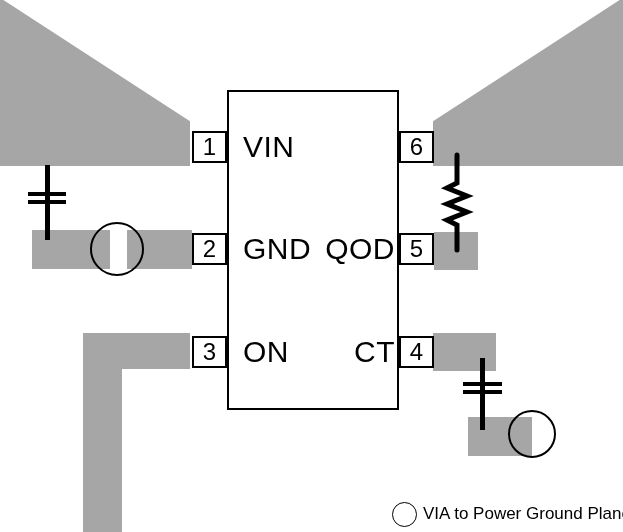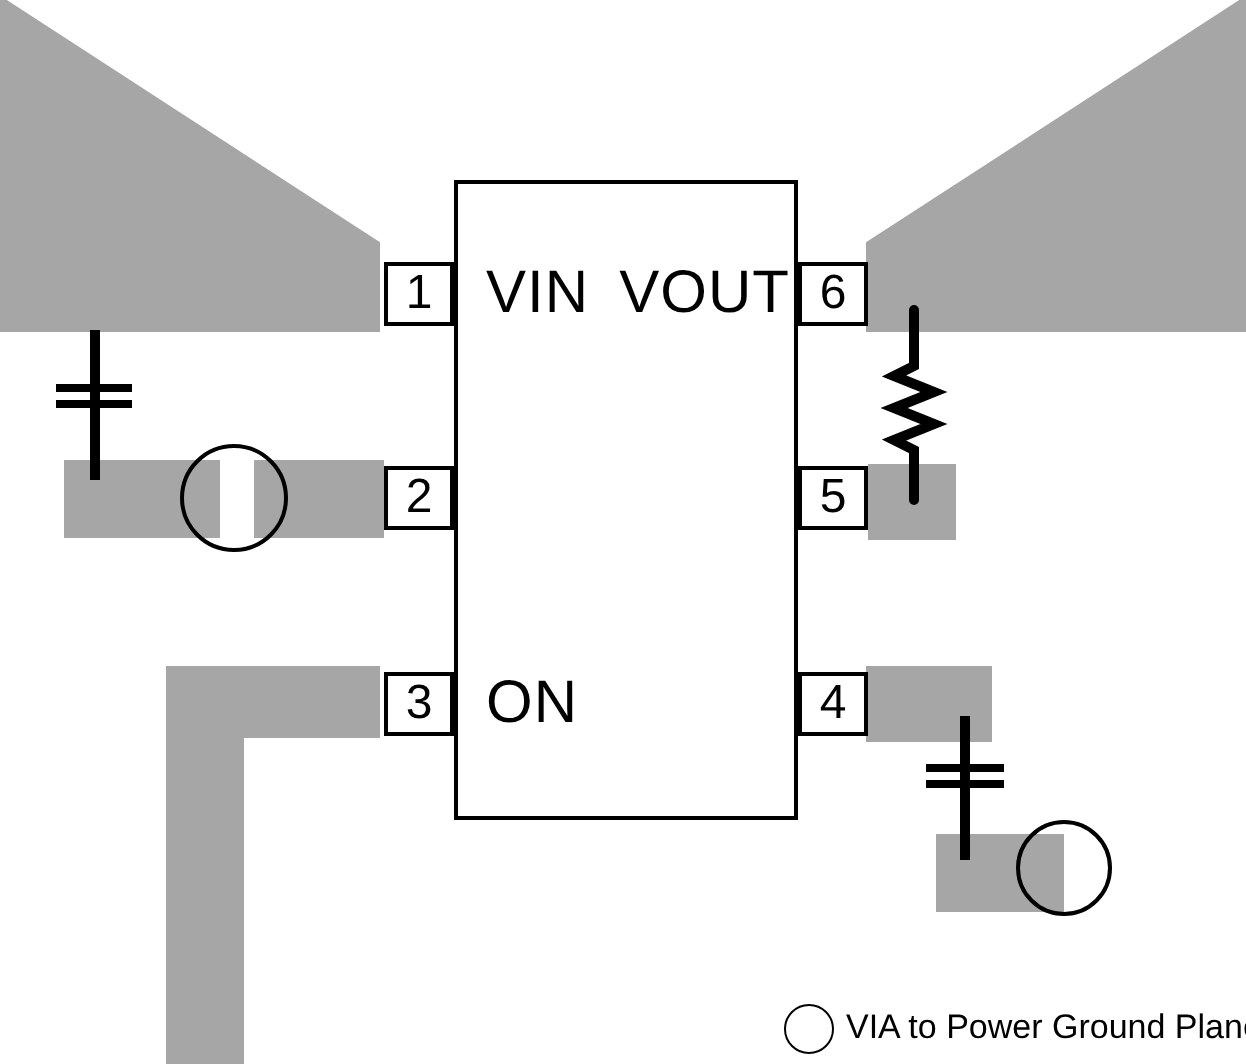--- a/index.html
+++ b/index.html
@@ -134,24 +134,28 @@
   <div class="abs cap-plate cap2-p2"></div>
 
   <svg class="abs resistor-svg" width="34" height="105" viewBox="0 0 34 105">
     <polyline points="17,5 17,33 7,38 27,46 7,54 27,62 7,70 17,75 17,100" fill="none" stroke="#000000" stroke-width="5" stroke-linecap="round" stroke-linejoin="miter"></polyline>
   </svg>
 
   <div class="abs ic-body"></div>
 
   <div class="abs pin-row row-0">
     <span>VIN</span>
-    <span>VOUT</span>
+  </div>
+  <div class="abs pin-row row-1">
+    <span>GND</span>
+    <span>QOD</span>
   </div>
   <div class="abs pin-row row-2">
     <span>ON</span>
+    <span>CT</span>
   </div>
 
   <div class="abs pin-box pb-left pb-r0">
     <span>1</span>
   </div>
   <div class="abs pin-box pb-left pb-r1">
     <span>2</span>
   </div>
   <div class="abs pin-box pb-left pb-r2">
     <span>3</span>

